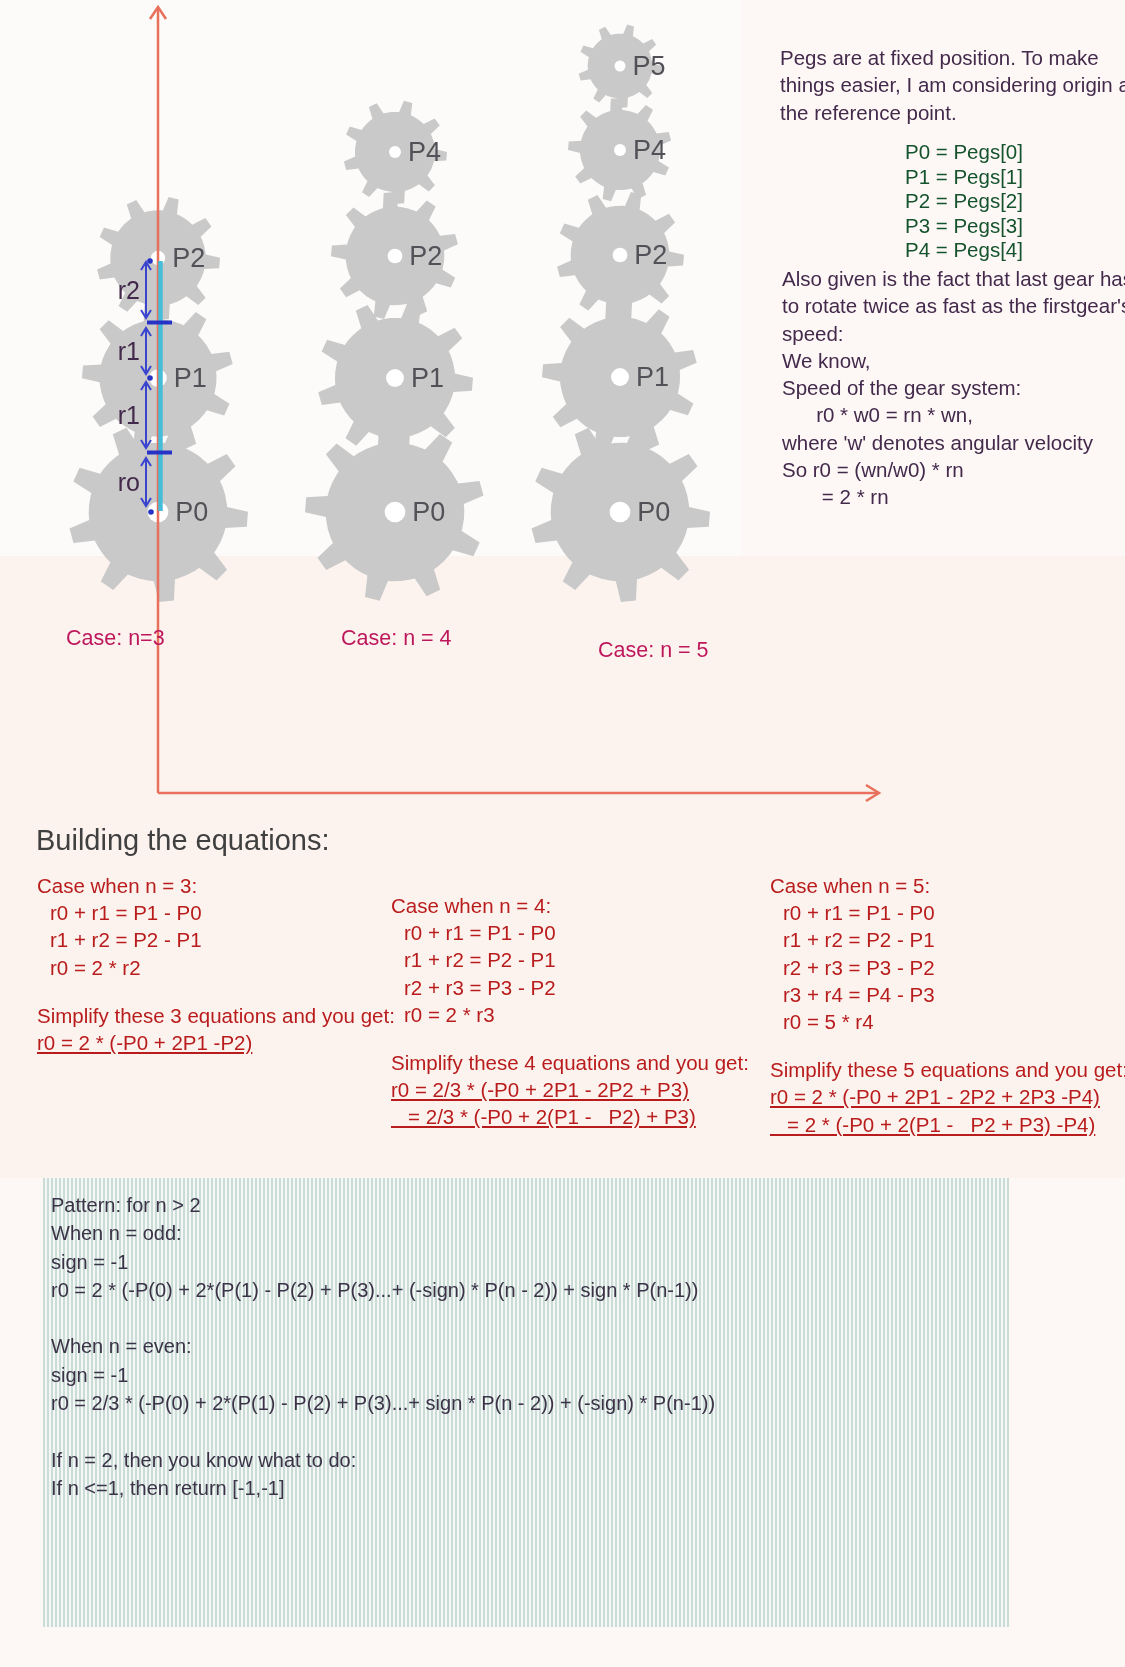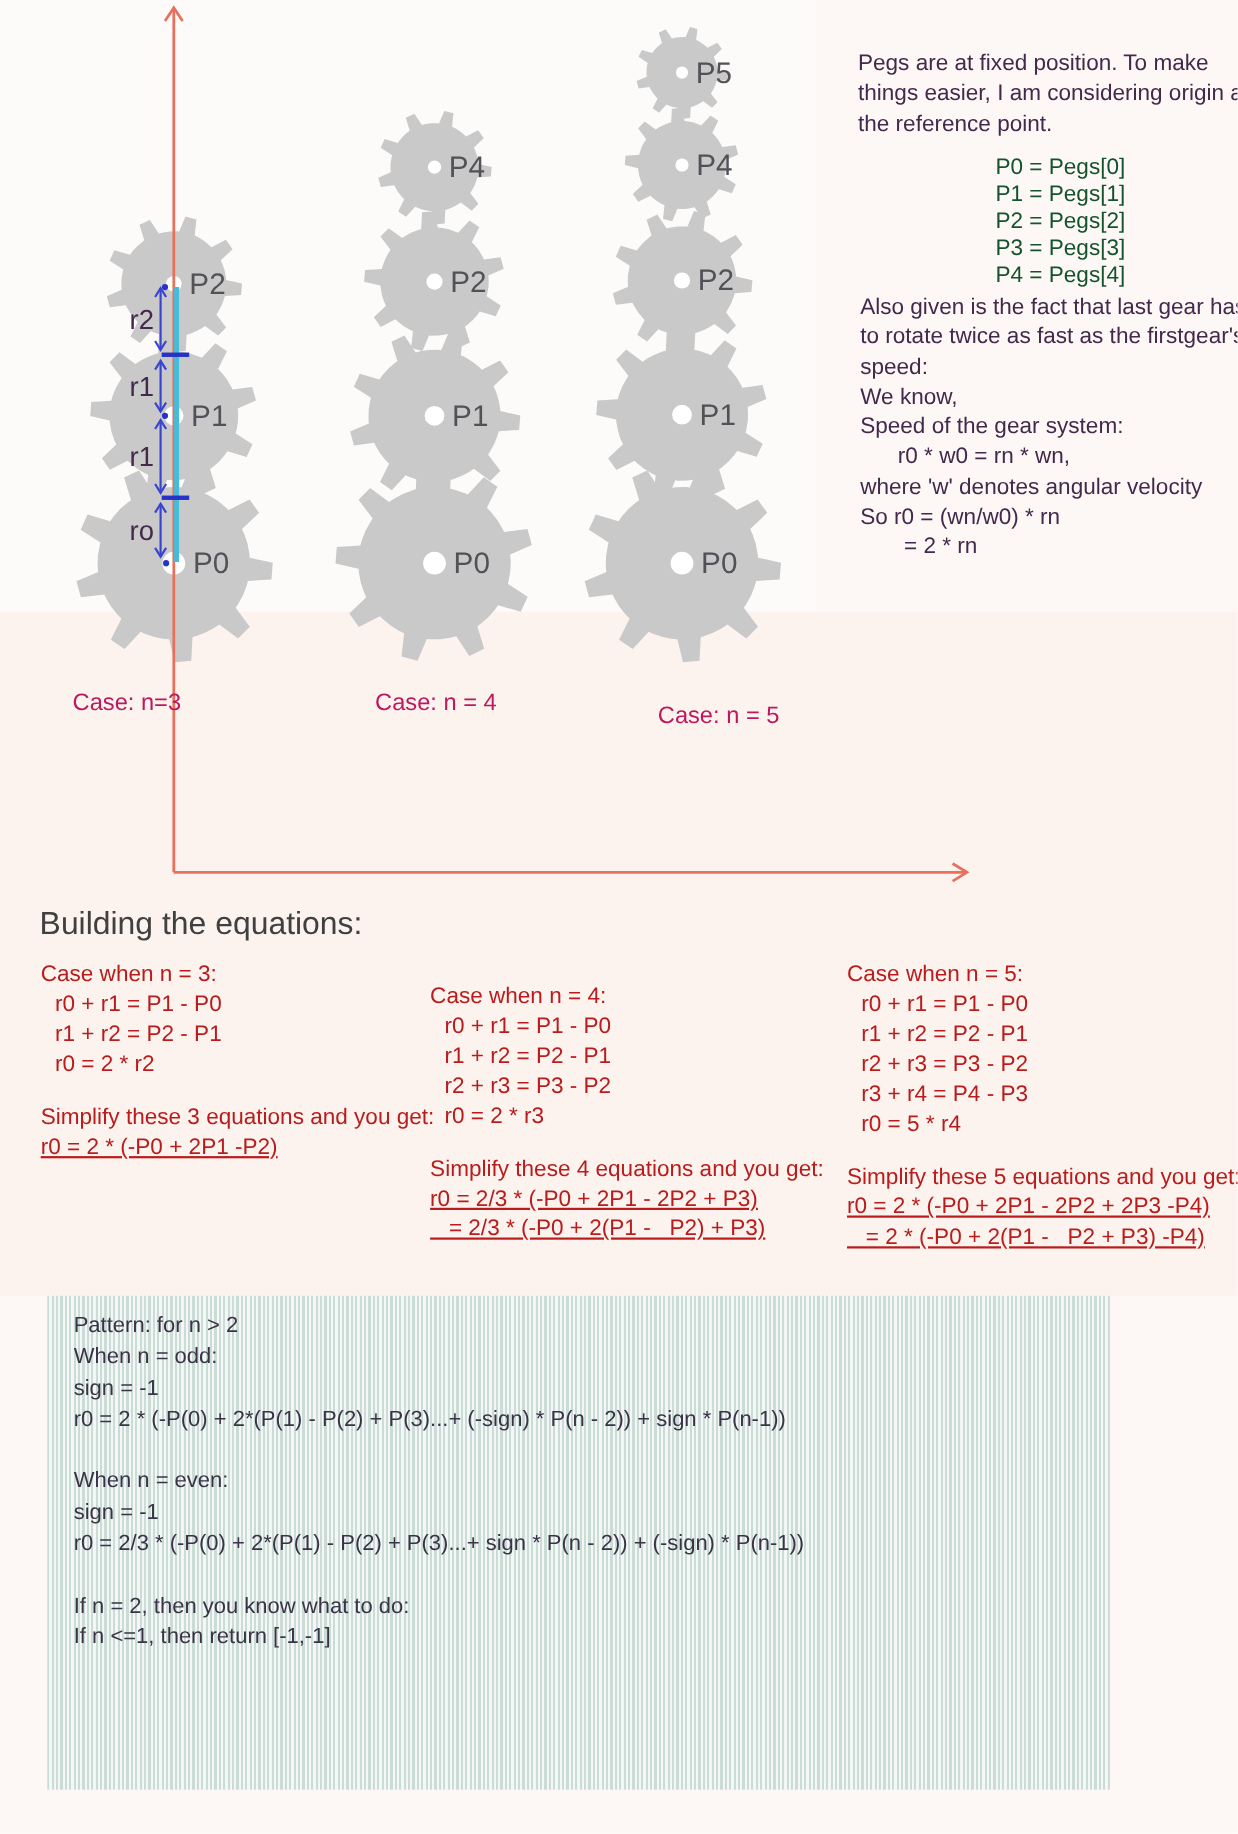--- a/index.html
+++ b/index.html
@@ -14,21 +14,21 @@
   .case-label{color:#be185d;font-size:21.5px;white-space:pre;}
   .eq-heading{color:#404040;font-size:29px;white-space:pre;}
   .eq-col{color:#b91c1c;font-size:20.5px;line-height:27.2px;width:356px;}
   .eq-col .eq-line{padding-left:13px;white-space:pre;}
   .eq-col .simplify{margin-top:21px;white-space:pre;}
   .eq-col .result{white-space:pre;text-decoration:underline;}
   .pattern-block{
     left:43px;top:1178px;width:966px;height:449px;
     background:repeating-linear-gradient(90deg,#cbdbd6 0px,#cbdbd6 2px,#f3f7f5 2px,#f3f7f5 4px);
     color:#3a3347;font-size:20px;line-height:28.3px;
-    padding:13px 24px;box-sizing:border-box;
+    padding:13px 8px;box-sizing:border-box;
   }
   svg text{font-family:"Liberation Sans", sans-serif;}
 </style>
 </head>
 <body>
 
 <div class="page">
   <div class="band-mid"></div>
   <div class="band-diagram"></div>
 

